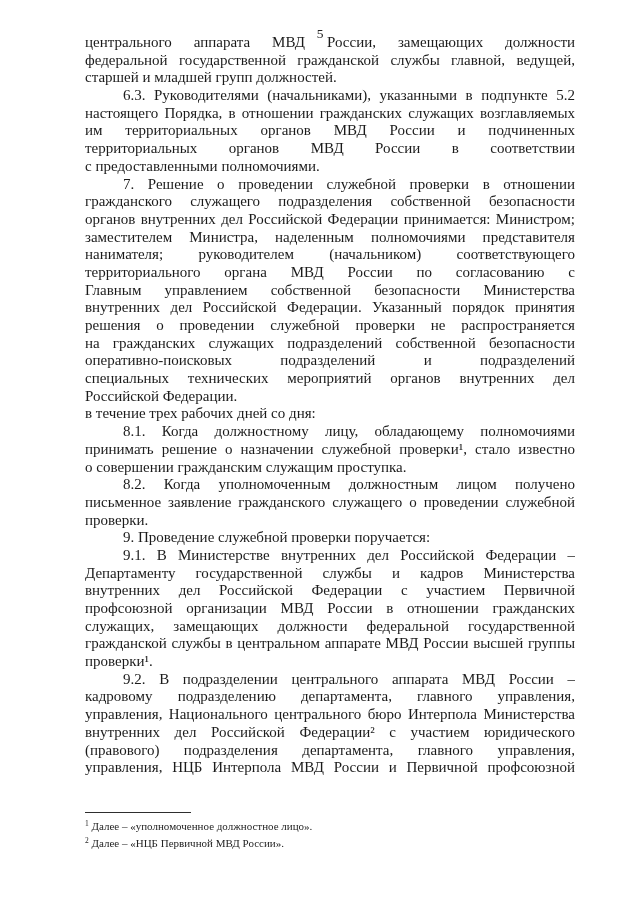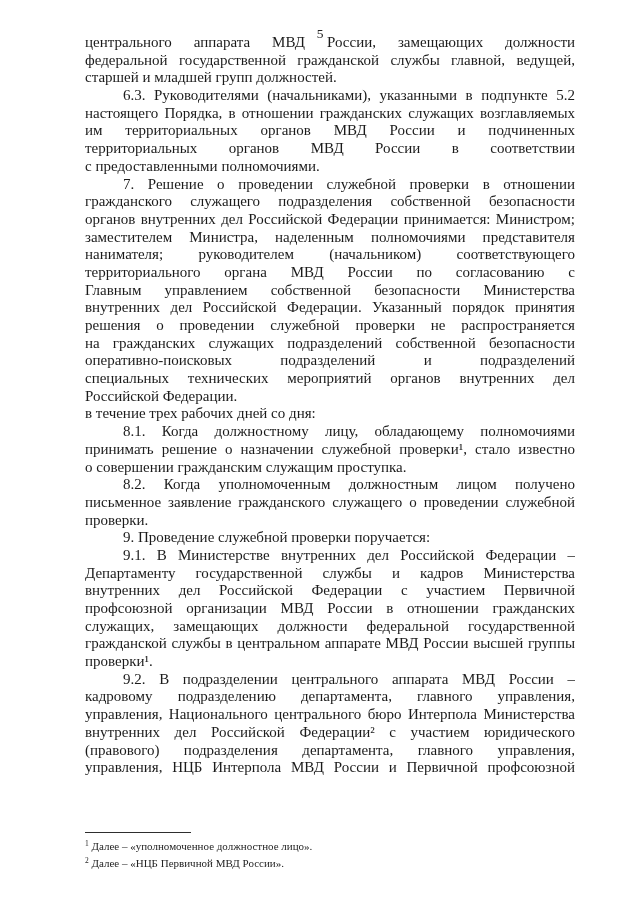--- a/index.html
+++ b/index.html
@@ -42,21 +42,21 @@
     text-align-last: justify;
     white-space: normal;
     overflow: hidden;
     height: 17.7px;
   }
   .line.first { text-indent: 38px; }
   .line.last  { text-align-last: left; }
   .footnote-area {
     position: absolute;
     left: 85px;
-    top: 832px;
+    top: 812px;
     width: 490px;
   }
   .fn-divider {
     width: 106px;
     border: none;
     border-top: 1.3px solid #2e2e2e;
     margin: 0 0 4px 0;
   }
   .footnote {
     font-size: 11px;

